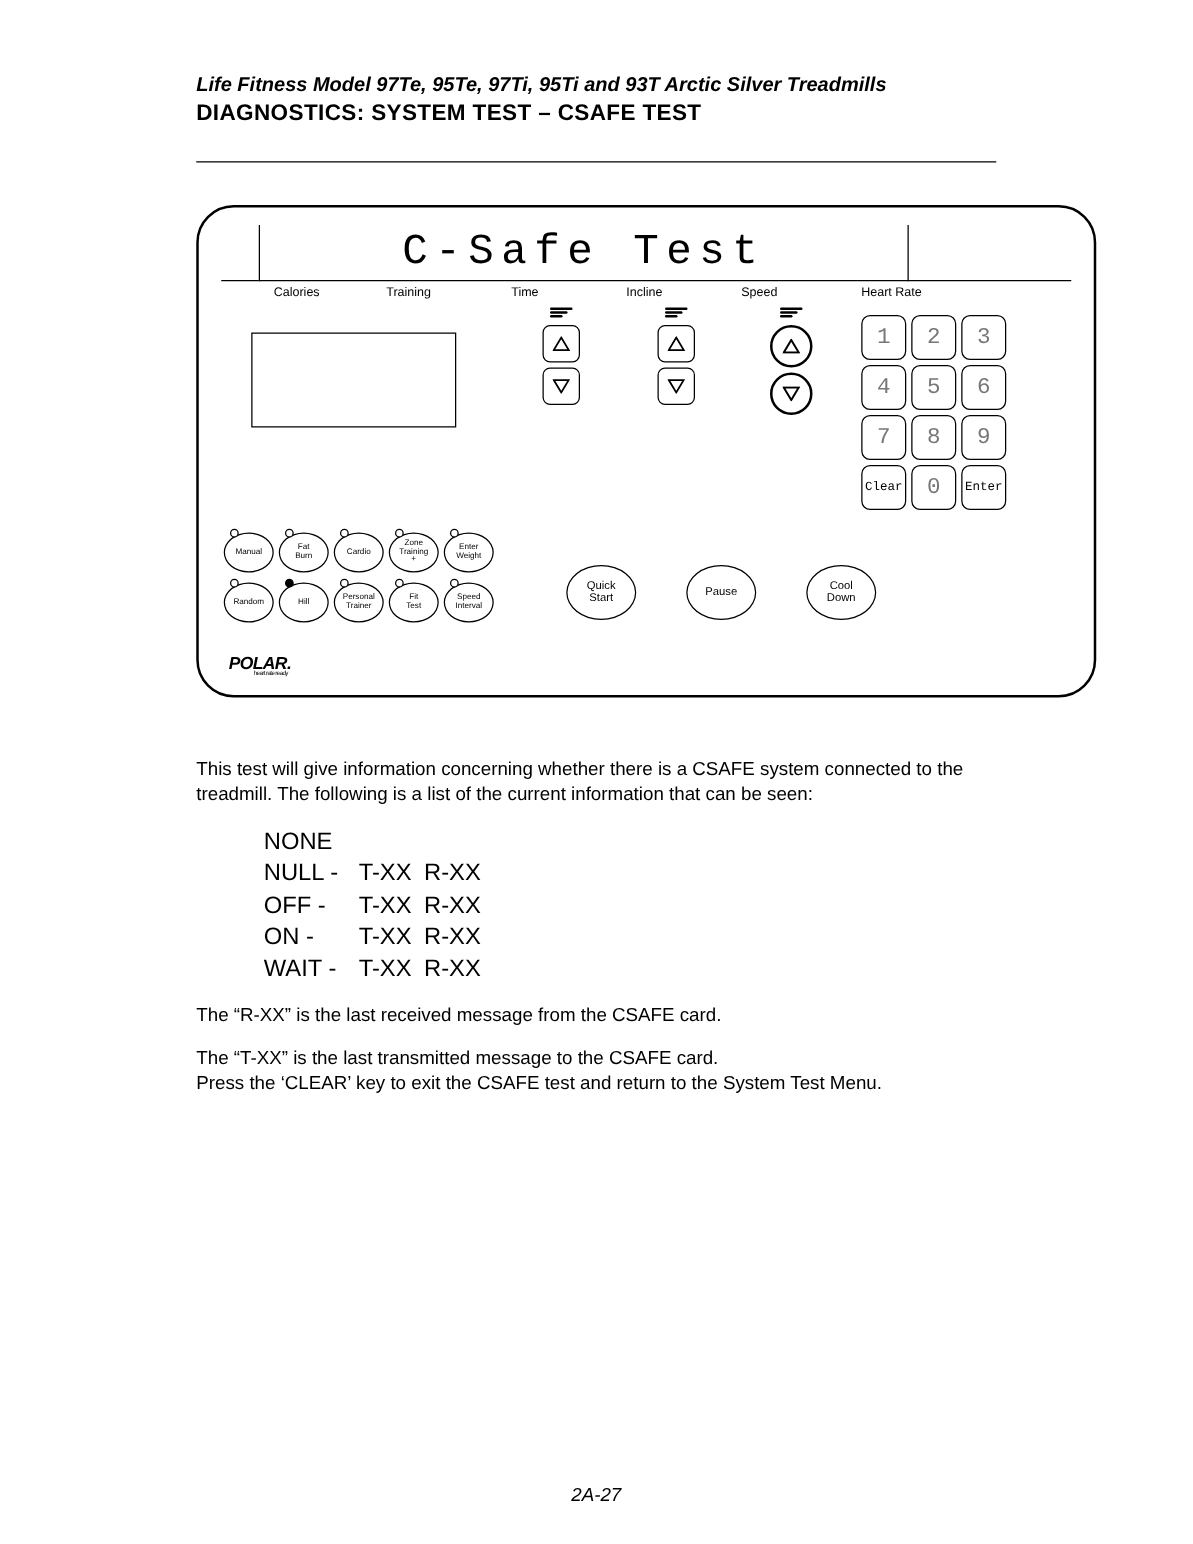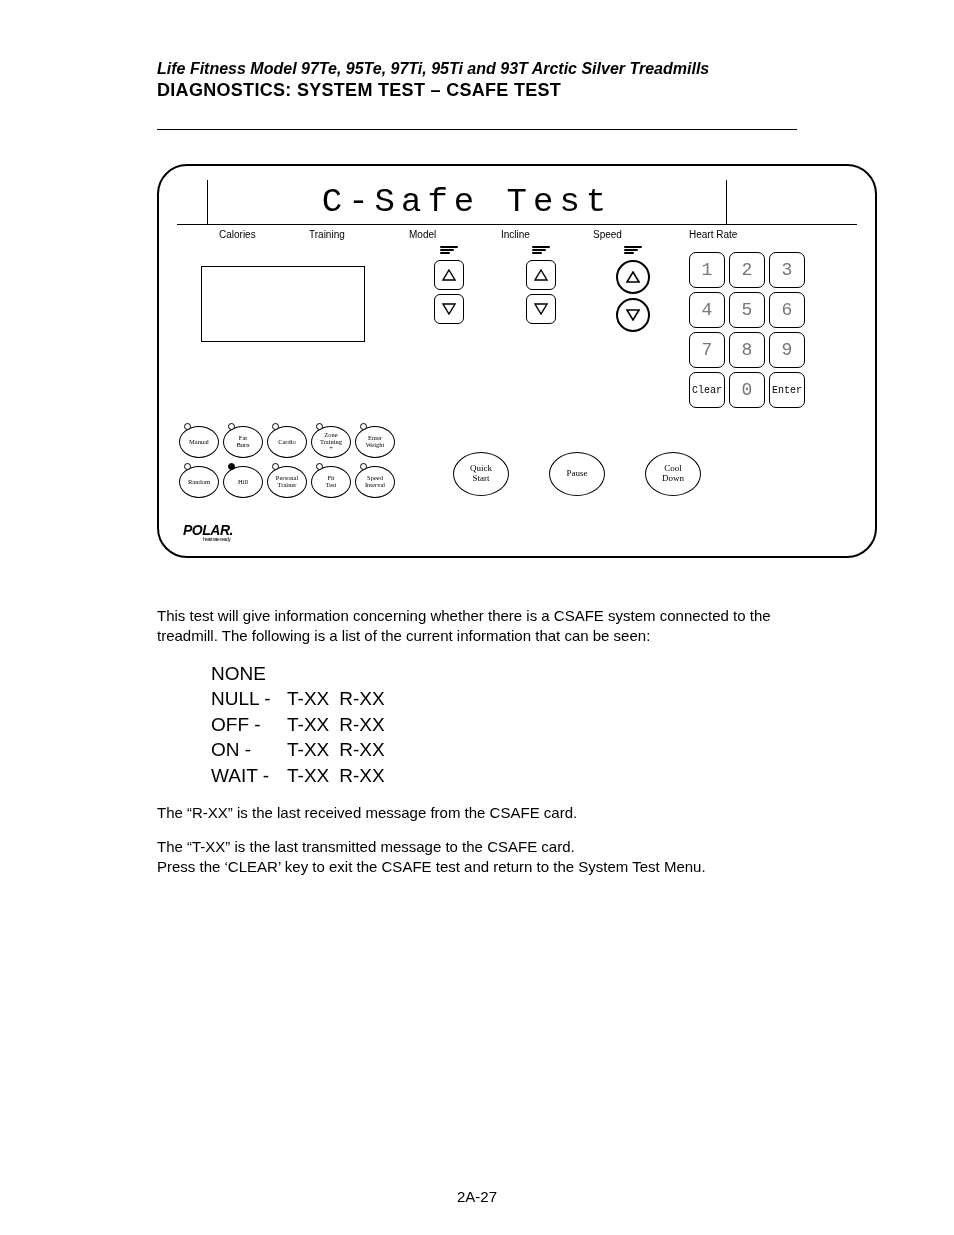--- a/index.html
+++ b/index.html
@@ -103,21 +103,20 @@
     font-family: "Courier New", monospace;
     font-size: 18px;
     color:#777;
   }
   .key.small { font-size:10px; color:#000; font-family: Liberation Mono, monospace; }
 
   .lower-row {
     display:flex;
     align-items:flex-start;
     margin-top: 18px;
-    font-family: Liberation Serif, serif;
   }
   .prog-grid {
     display:grid;
     grid-template-columns: repeat(5, 42px);
     grid-auto-rows: 38px;
     gap: 2px 2px;
     margin-left: 2px;
   }
   .prog {
     border:1.2px solid #000; border-radius:50%;
@@ -161,20 +160,21 @@
   }
   .state-table td { padding: 0 10px 0 0; white-space:nowrap; }
   .state-table td.c1 { width: 66px; }
 
   .page-num {
     position:absolute;
     bottom: 30px;
     left:0; right:0;
     text-align:center;
     font-size:15px;
+    font-style:italic;
   }
 </style>
 </head>
 <body>
 
 <div class="page">
   <div class="header-italic">Life Fitness Model 97Te, 95Te, 97Ti, 95Ti and 93T Arctic Silver Treadmills</div>
   <div class="header-bold">DIAGNOSTICS: SYSTEM TEST – CSAFE TEST</div>
   <hr class="rule">
 
@@ -184,21 +184,21 @@
       <div style="flex:0 0 30px; border-bottom:1.5px solid #000; height:22px;"></div>
       <div style="flex:1; border:1.5px solid #000; border-top:none; height:44px; display:flex; align-items:center; justify-content:center;">
         <span class="title-label" style="font-family:'Courier New',monospace; font-size:34px; letter-spacing:6px;">C-Safe Test</span>
       </div>
       <div style="flex:0 0 130px; border-bottom:1.5px solid #000; height:22px;"></div>
     </div>
 
     <div class="col-labels" style="margin-top:4px;">
       <div class="col-cal">Calories</div>
       <div class="col-dist">Training</div>
-      <div class="col-time">Model</div>
+      <div class="col-time">Time</div>
       <div class="col-inc">Incline</div>
       <div class="col-speed">Speed</div>
       <div class="col-hr">Heart Rate</div>
     </div>
 
     <div class="mid-row">
       <div class="lcd"></div>
 
       <div style="width:38px;"></div>
 

